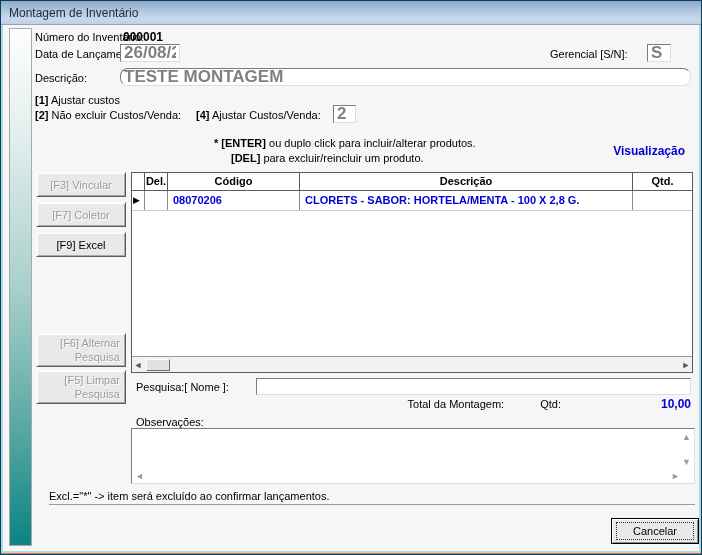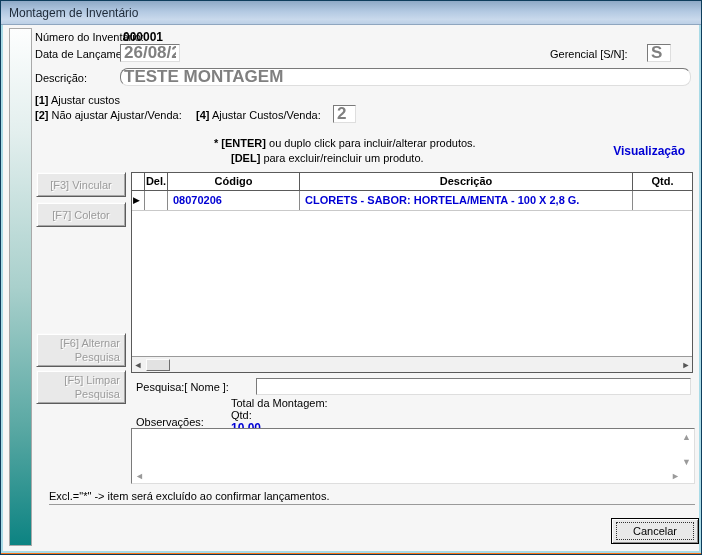--- a/index.html
+++ b/index.html
@@ -88,21 +88,21 @@
     left:608px; top:493px; width:88px; height:26px;
     background:#e9e9e9; border:1px solid #000;
     box-shadow:inset 1px 1px 0 #fff, inset -1px -1px 0 #8f8f8f;
     display:flex; align-items:center; justify-content:center; cursor:pointer;
   }
   .cancel-inner {
     width:78px; height:18px; border:1px dotted #333;
     display:flex; align-items:center; justify-content:center; font-size:11px;
   }
 
-  .total-row { left:128px; top:372px; width:560px; display:flex; justify-content:flex-end; align-items:baseline;flex-direction:column; }
+  .total-row { left:128px; top:372px; width:560px; display:flex; justify-content:flex-end; align-items:baseline; }
   .total-val { color:#0000d4; font-weight:bold; font-size:12px; }
 </style>
 </head>
 <body>
 
 <div class="window">
   <div class="titlebar">
     <span>Montagem de Inventário</span>
   </div>
 
@@ -114,30 +114,31 @@
 
     <span class="abs lbl" style="left:32px; top:23px;">Data de Lançamento:</span>
     <input class="abs sunken" style="left: 117px; top: 19px; width: 60px; height: 18px;" value="26/08/2015">
     <span class="abs lbl" style="left:547px; top:23px;">Gerencial [S/N]:</span>
     <input class="abs sunken" style="left: 644px; top: 19px; width: 24px; height: 18px;" value="S">
 
     <span class="abs lbl" style="left:32px; top:47px;">Descrição:</span>
     <input class="abs sunken" style="left: 117px; top: 43px; width: 571px; height: 18px; border-radius: 8px;" value="TESTE MONTAGEM">
 
     <span class="abs lbl" style="left:32px; top:69px;"><span class="bold">[1]</span><span> Ajustar custos</span></span>
-    <span class="abs lbl" style="left:32px; top:84px;"><span class="bold">[2]</span><span> Não ajustar Ajustar/Venda:</span></span>
+    <span class="abs lbl" style="left:32px; top:84px;"><span class="bold">[2]</span><span> Não excluir Custos/Venda:</span></span>
     <span class="abs lbl" style="left:193px; top:84px;"><span class="bold">[4]</span><span> Ajustar Custos/Venda:</span></span>
     <input class="abs sunken" style="left: 330px; top: 80px; width: 23px; height: 18px;" value="2">
 
     <span class="abs lbl" style="left:211px; top:112px;"><span class="hint-b">* [ENTER]</span><span> ou duplo click para incluir/alterar produtos.</span></span>
     <span class="abs lbl" style="left:228px; top:127px;"><span class="hint-b">[DEL]</span><span> para excluir/reincluir um produto.</span></span>
     <span class="abs lbl link" style="right:14px; top:119px; font-size:12px;">Visualização</span>
 
     <div class="abs sbtn disabled" style="top:147px; height:25px;">[F3] Vincular</div>
     <div class="abs sbtn disabled" style="top:177px; height:25px;">[F7] Coletor</div>
+    <div class="abs sbtn" style="top:207px; height:25px;">[F9] Excel</div>
     <div class="abs sbtn disabled two" style="top:278px; height:34px;">[F6] Alternar Pesquisa</div>
     <div class="abs sbtn disabled two" style="top:315px; height:34px;">[F5] Limpar Pesquisa</div>
 
     <div class="abs grid">
       <div class="grid-header">
         <div class="gh c-ind"></div>
         <div class="gh c-del">Del.</div>
         <div class="gh c-cod">Código</div>
         <div class="gh c-desc">Descrição</div>
         <div class="gh c-qtd">Qtd.</div>

